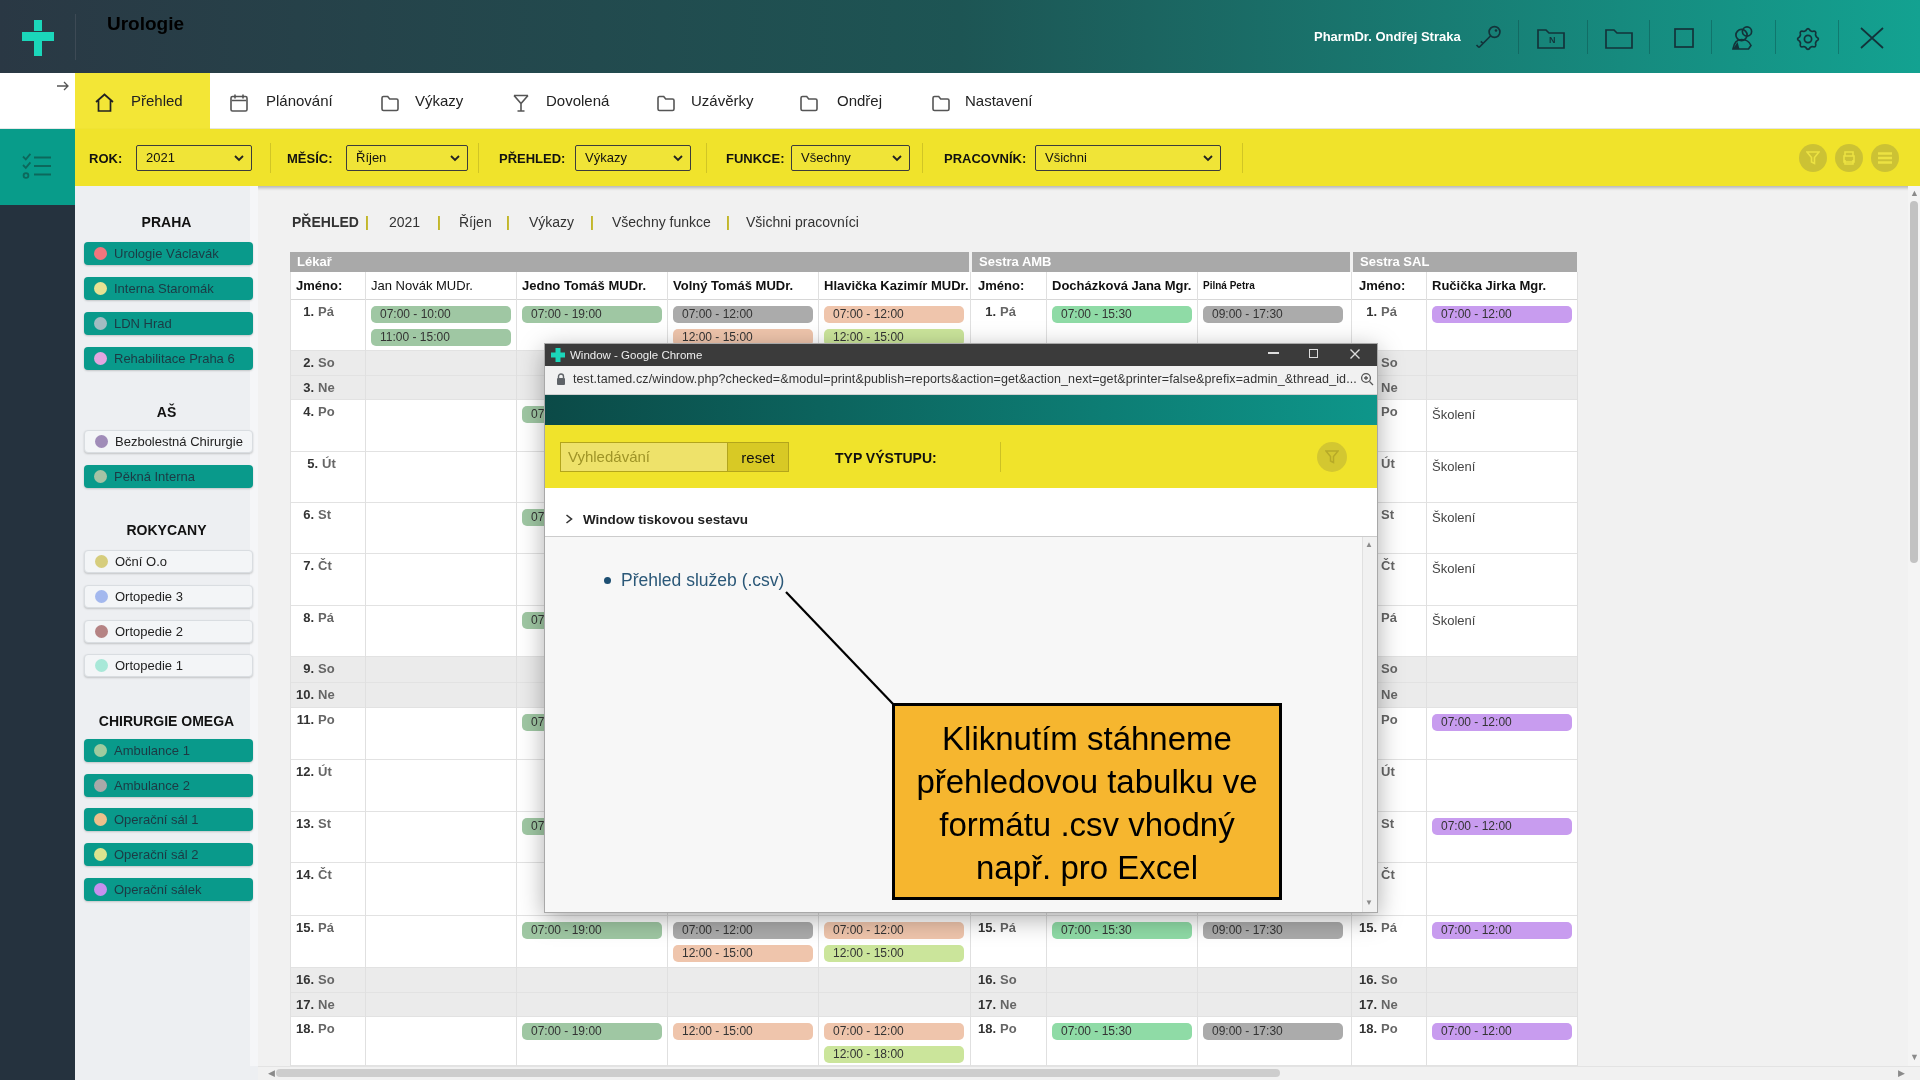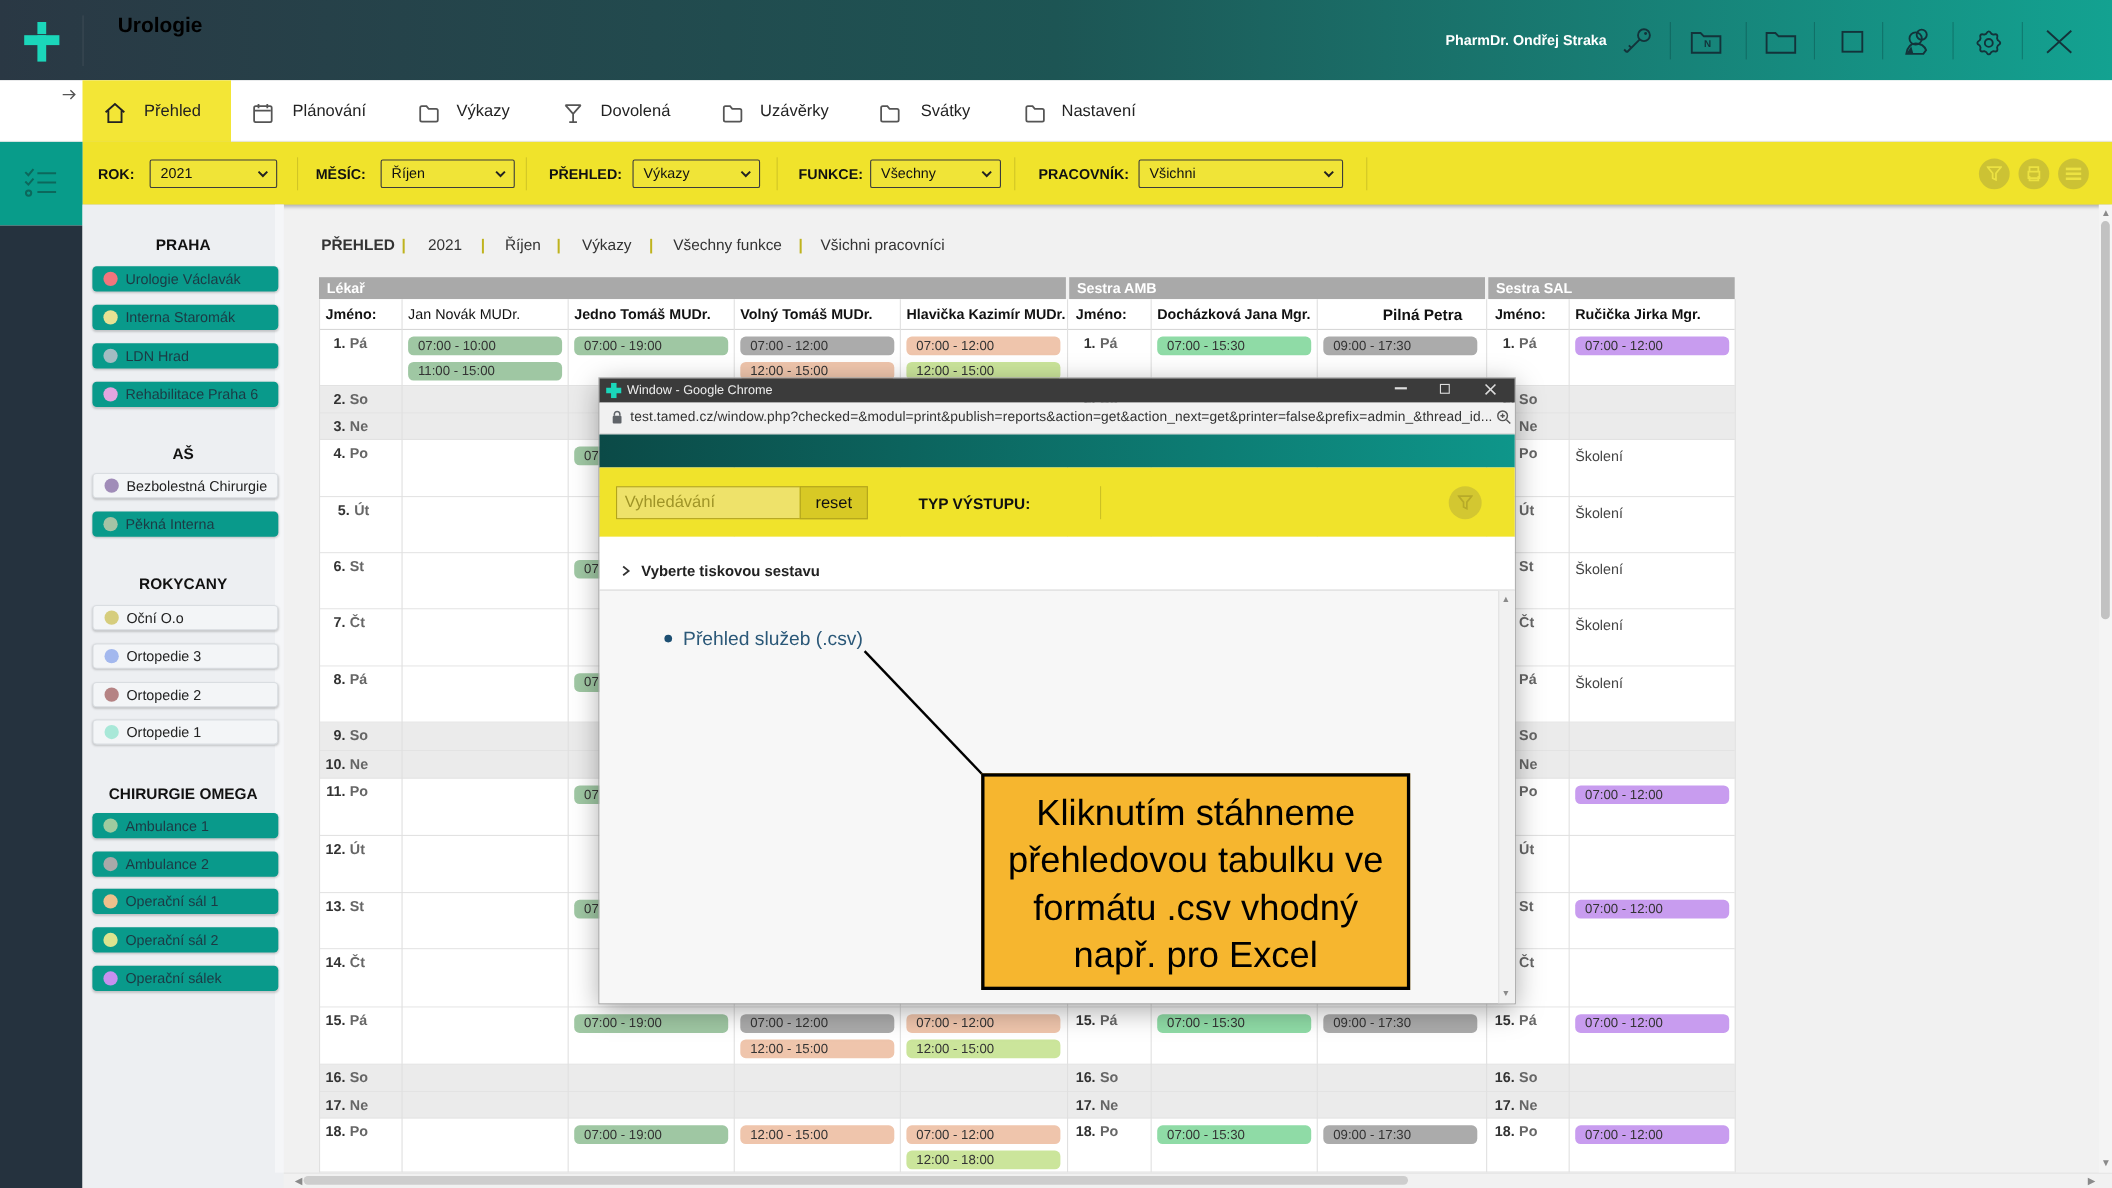--- a/index.html
+++ b/index.html
@@ -111,21 +111,21 @@
       <path d="M3 2.5 h14 M3 2.5 l7 8 l7 -8 M10 10.5 v7.5 M6.5 18 h7" stroke="#555" stroke-width="1.6" fill="none"></path>
     </svg>
 <div class="abs navtab" style="left:546px;line-height:56px">Dovolená</div>
 <svg class="abs" style="left:656px;top:93px" width="20" height="20" viewBox="0 0 20 20">
       <path d="M2 5 q0-1.5 1.5-1.5 h4.2 l2 2.5 h6.8 q1.5 0 1.5 1.5 v8.5 q0 1.5 -1.5 1.5 h-13 q-1.5 0 -1.5 -1.5 z" stroke="#555" stroke-width="1.6" fill="none"></path>
     </svg>
 <div class="abs navtab" style="left:691px;line-height:56px">Uzávěrky</div>
 <svg class="abs" style="left:799px;top:93px" width="20" height="20" viewBox="0 0 20 20">
       <path d="M2 5 q0-1.5 1.5-1.5 h4.2 l2 2.5 h6.8 q1.5 0 1.5 1.5 v8.5 q0 1.5 -1.5 1.5 h-13 q-1.5 0 -1.5 -1.5 z" stroke="#555" stroke-width="1.6" fill="none"></path>
     </svg>
-<div class="abs navtab" style="left:837px;line-height:56px">Svátky</div>
+<div class="abs navtab" style="left:837px;line-height:56px">Ondřej</div>
 <svg class="abs" style="left:931px;top:93px" width="20" height="20" viewBox="0 0 20 20">
       <path d="M2 5 q0-1.5 1.5-1.5 h4.2 l2 2.5 h6.8 q1.5 0 1.5 1.5 v8.5 q0 1.5 -1.5 1.5 h-13 q-1.5 0 -1.5 -1.5 z" stroke="#555" stroke-width="1.6" fill="none"></path>
     </svg>
 <div class="abs navtab" style="left:965px;line-height:56px">Nastavení</div>
 <div class="abs fbar"></div>
 <svg class="abs" style="left:21px;top:152px;z-index:6" width="34" height="30" viewBox="0 0 34 30">
       <g stroke="#0c685c" stroke-width="1.8" fill="none">
         <path d="M2 4.5 l2.8 2.8 l4.6-5.5"></path>
         <path d="M2 13 l2.8 2.8 l4.6-5.5"></path>
         <circle cx="5" cy="23.5" r="2.4"></circle>
@@ -207,21 +207,21 @@
 <div class="band" style="left:972px;width:378px"><span style="margin-left:7px">Sestra AMB</span></div>
 <div class="band" style="left:1353px;width:224px"><span style="margin-left:7px">Sestra SAL</span></div>
 <div class="names" style="left:290px;width:1287px"></div>
 <div class="abs" style="left:296px;top:272px;height:28px;line-height:28px;font-weight:bold;font-size:13px;color:#111;white-space:nowrap">Jméno:</div>
 <div class="abs" style="left:371px;top:272px;height:28px;line-height:28px;font-weight:normal;font-size:13px;color:#111;white-space:nowrap">Jan Novák MUDr.</div>
 <div class="abs" style="left:522px;top:272px;height:28px;line-height:28px;font-weight:bold;font-size:13px;color:#111;white-space:nowrap">Jedno Tomáš MUDr.</div>
 <div class="abs" style="left:673px;top:272px;height:28px;line-height:28px;font-weight:bold;font-size:13px;color:#111;white-space:nowrap">Volný Tomáš MUDr.</div>
 <div class="abs" style="left:824px;top:272px;height:28px;line-height:28px;font-weight:bold;font-size:13px;color:#111;white-space:nowrap">Hlavička Kazimír MUDr.</div>
 <div class="abs" style="left:978px;top:272px;height:28px;line-height:28px;font-weight:bold;font-size:13px;color:#111;white-space:nowrap">Jméno:</div>
 <div class="abs" style="left:1052px;top:272px;height:28px;line-height:28px;font-weight:bold;font-size:13px;color:#111;white-space:nowrap">Docházková Jana Mgr.</div>
-<div class="abs" style="left:1257px;top:272px;height:28px;line-height:28px;font-weight:bold;font-size:14px;color:#111;white-space:nowrap">Pilná Petra</div>
+<div class="abs" style="left:1203px;top:272px;height:28px;line-height:28px;font-weight:bold;font-size:10px;color:#111;white-space:nowrap">Pilná Petra</div>
 <div class="abs" style="left:1359px;top:272px;height:28px;line-height:28px;font-weight:bold;font-size:13px;color:#111;white-space:nowrap">Jméno:</div>
 <div class="abs" style="left:1432px;top:272px;height:28px;line-height:28px;font-weight:bold;font-size:13px;color:#111;white-space:nowrap">Ručička Jirka Mgr.</div>
 <div class="trow wd" style="top:300px;height:51px"></div>
 <div class="trow we" style="top:351px;height:25px"></div>
 <div class="trow we" style="top:376px;height:24px"></div>
 <div class="trow wd" style="top:400px;height:52px"></div>
 <div class="trow wd" style="top:452px;height:51px"></div>
 <div class="trow wd" style="top:503px;height:51px"></div>
 <div class="trow wd" style="top:554px;height:52px"></div>
 <div class="trow wd" style="top:606px;height:51px"></div>
@@ -376,21 +376,21 @@
 <div class="abs" style="left:727px;top:442px;width:62px;height:30px;background:#d8c925;border:1px solid #b3a51c;text-align:center;line-height:29px;font-size:15px;color:#111">reset</div>
 <div class="abs" style="left:835px;top:450px;font-size:14px;font-weight:bold;color:#111">TYP VÝSTUPU:</div>
 <div class="abs" style="left:1000px;top:442px;width:1px;height:30px;background:rgba(0,0,0,0.15)"></div>
 <div class="abs" style="left:1317px;top:442px;width:30px;height:30px;border-radius:50%;background:#d3c731"></div>
 <svg class="abs" style="left:1325px;top:450px" width="14" height="14" viewBox="0 0 14 14">
       <path d="M1 1 h12 l-4.5 5.5 v6 l-3 -1.5 v-4.5 z" fill="none" stroke="#b7aa28" stroke-width="1.5"></path>
     </svg>
 <svg class="abs" style="left:565px;top:514px" width="8" height="10" viewBox="0 0 8 10">
       <path d="M1.5 1 L6.5 5 L1.5 9" stroke="#333" stroke-width="1.6" fill="none"></path>
     </svg>
-<div class="abs" style="left:583px;top:512px;font-size:13.5px;font-weight:bold;color:#222">Vyberte tiskovou sestavu</div>
+<div class="abs" style="left:583px;top:512px;font-size:13.5px;font-weight:bold;color:#222">Window tiskovou sestavu</div>
 <div class="abs" style="left:604px;top:577px;width:7px;height:7px;border-radius:50%;background:#1d4f72"></div>
 <div class="abs" style="left:621px;top:570px;font-size:17.5px;color:#2b5878">Přehled služeb (.csv)</div>
 <div class="abs" style="left:1362px;top:537px;width:15px;height:375px;background:#f1f1f1;border-left:1px solid #e0e0e0"></div>
 <div class="sarr" style="left:1365px;top:540px;font-size:8px">▲</div>
 <div class="sarr" style="left:1365px;top:898px;font-size:8px">▼</div>
 <svg class="abs" style="left:780px;top:585px" width="120" height="125" viewBox="0 0 120 125">
       <path d="M6 7 L114 120" stroke="#000" stroke-width="2.2" fill="none"></path>
     </svg>
 <div class="abs callout">Kliknutím stáhneme<br>přehledovou tabulku ve<br>formátu .csv vhodný<br>např. pro Excel</div>
 </div>

